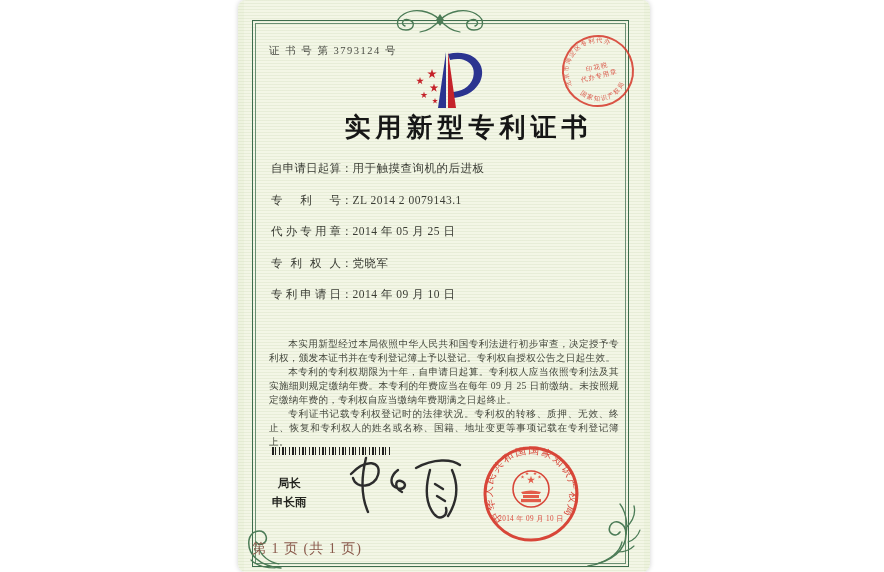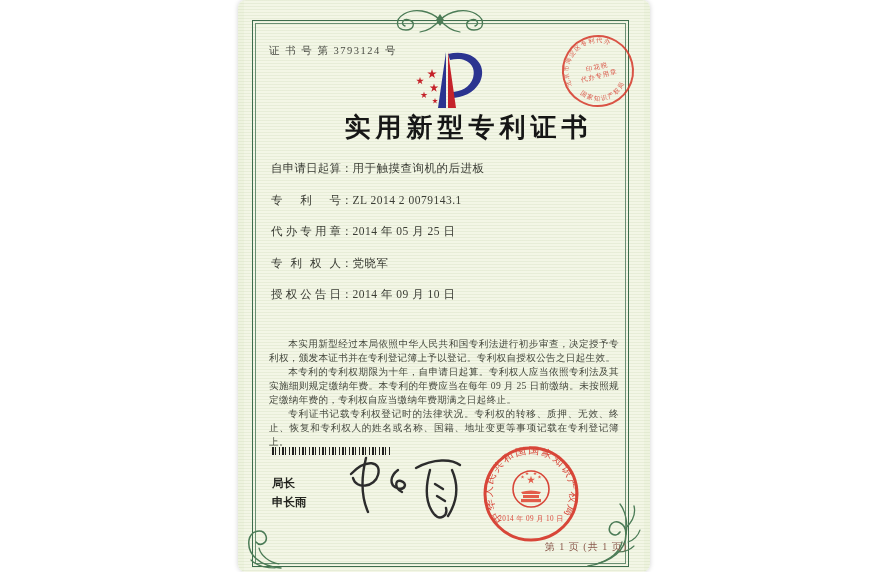--- a/index.html
+++ b/index.html
@@ -42,27 +42,27 @@
     position:absolute;left:31px;top:337px;width:350px;font-size:9.6px;line-height:14px;
     color:#45483e;text-align:justify;
   }
   .paras p{margin:0;text-indent:2em;letter-spacing:.3px;}
   .barcode{
     position:absolute;left:34px;top:447px;width:118px;height:8px;
     background:repeating-linear-gradient(90deg,#20201e 0 2px,rgba(0,0,0,0) 2px 3px,#20201e 3px 4px,rgba(0,0,0,0) 4px 7px,#20201e 7px 8px,rgba(0,0,0,0) 8px 10px);
   }
   .signoff{
     position:absolute;left:34px;top:474px;font-size:11.5px;font-weight:bold;color:#23241f;
-    font-family:"Liberation Sans","DejaVu Sans",sans-serif;line-height:19px;
+    font-family:"Liberation Sans","DejaVu Sans",sans-serif;line-height:19px;text-align:center;
   }
   .signature{position:absolute;left:104px;top:448px;}
   .main-seal{position:absolute;left:243px;top:444px;opacity:.92;}
   .footer{
-    position:absolute;left:14px;top:540px;width:375px;text-align:right;
-    font-size:10px;color:#8a5a4c;letter-spacing:1px;
+    position:absolute;left:14px;top:540px;width:375px;text-align:left;
+    font-size:14px;color:#8a5a4c;letter-spacing:1px;
   }
   .green{stroke:#4b7b56;fill:none;stroke-linecap:round;}
   .sealstroke{stroke:#d6382b;fill:none;}
 </style>
 </head>
 <body>
 
 <div class="paper">
 
   <div class="frame"></div>
@@ -126,21 +126,21 @@
     <div class="frow">
       <span class="flabel">专利号</span><span class="fcolon">：</span><span class="fvalue">ZL 2014 2 0079143.1</span>
     </div>
     <div class="frow">
       <span class="flabel">代办专用章</span><span class="fcolon">：</span><span class="fvalue">2014 年 05 月 25 日</span>
     </div>
     <div class="frow">
       <span class="flabel">专利权人</span><span class="fcolon">：</span><span class="fvalue">党晓军</span>
     </div>
     <div class="frow">
-      <span class="flabel">授权公告日</span><span class="fcolon">：</span><span class="fvalue">2014 年 09 月 10 日</span>
+      <span class="flabel">专利申请日</span><span class="fcolon">：</span><span class="fvalue">2014 年 09 月 10 日</span>
     </div>
   </div>
 
   <div class="paras">
     <p>本实用新型经过本局依照中华人民共和国专利法进行初步审查，决定授予专利权，颁发本证书并在专利登记簿上予以登记。专利权自授权公告之日起生效。</p>
     <p>本专利的专利权期限为十年，自申请日起算。专利权人应当依照专利法及其实施细则规定缴纳年费。本专利的年费应当在每年 09 月 25 日前缴纳。未按照规定缴纳年费的，专利权自应当缴纳年费期满之日起终止。</p>
     <p>专利证书记载专利权登记时的法律状况。专利权的转移、质押、无效、终止、恢复和专利权人的姓名或名称、国籍、地址变更等事项记载在专利登记簿上。</p>
   </div>
 
   <div class="barcode"></div>

